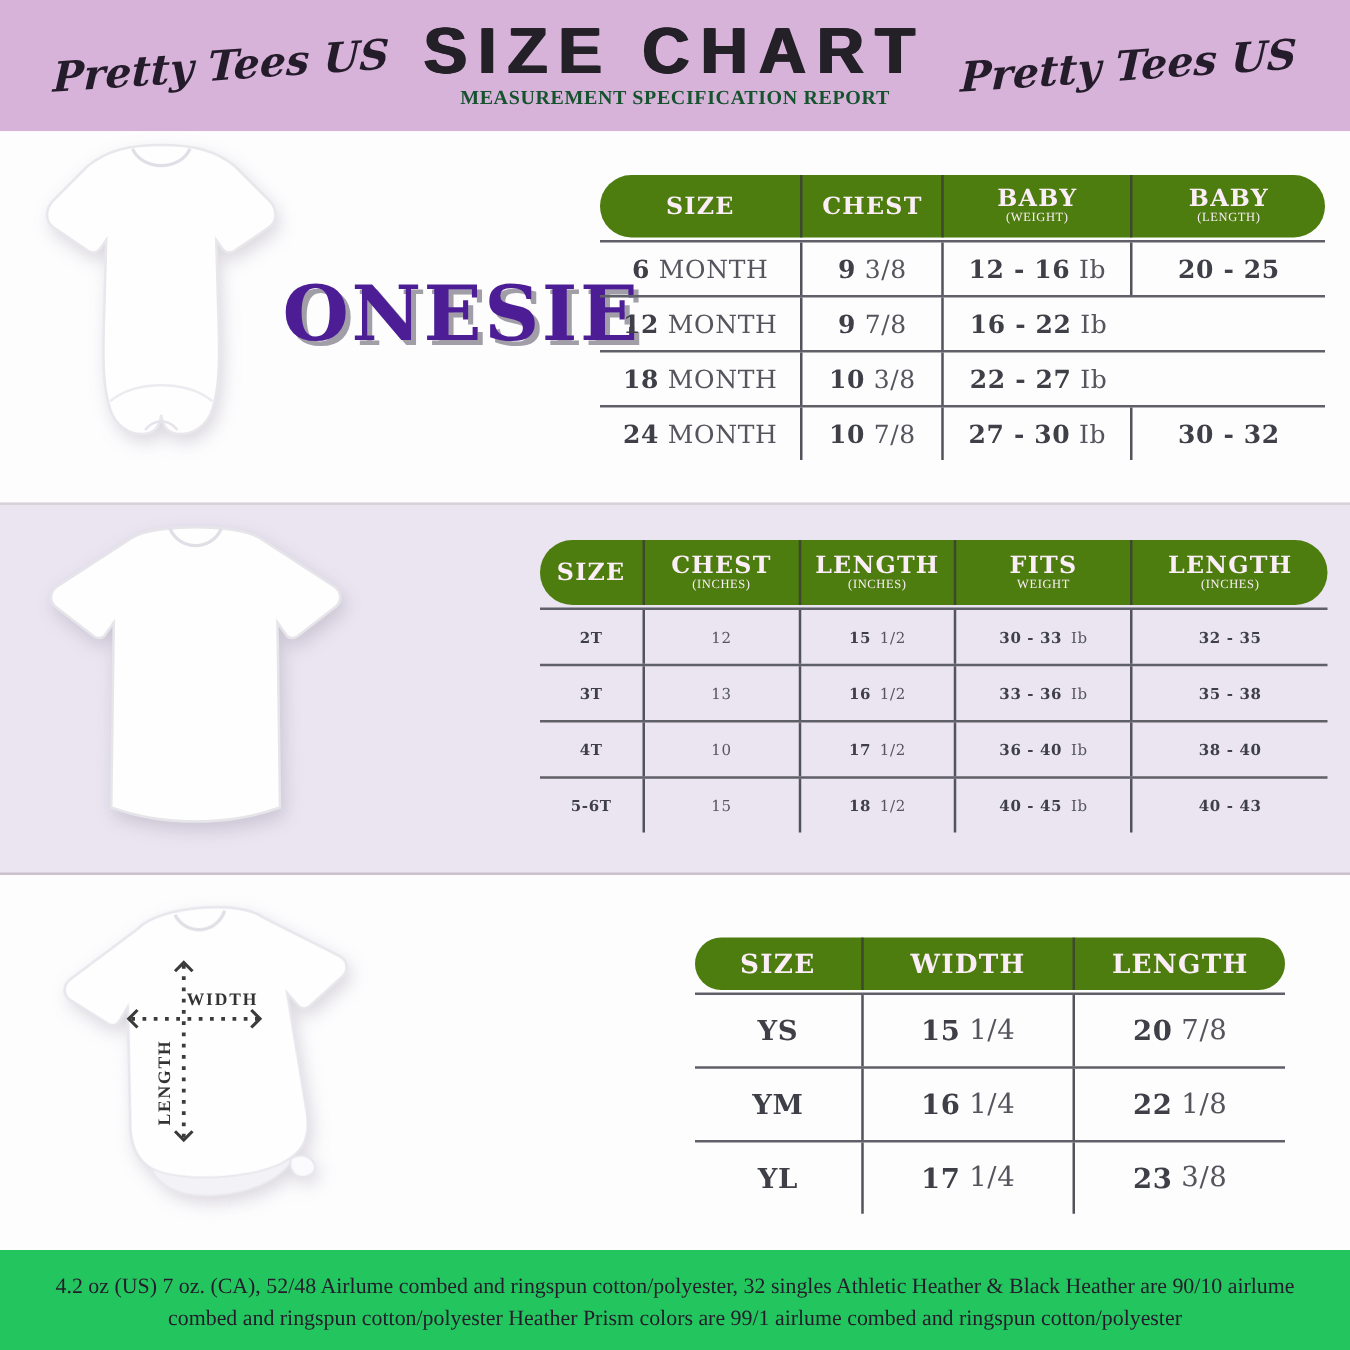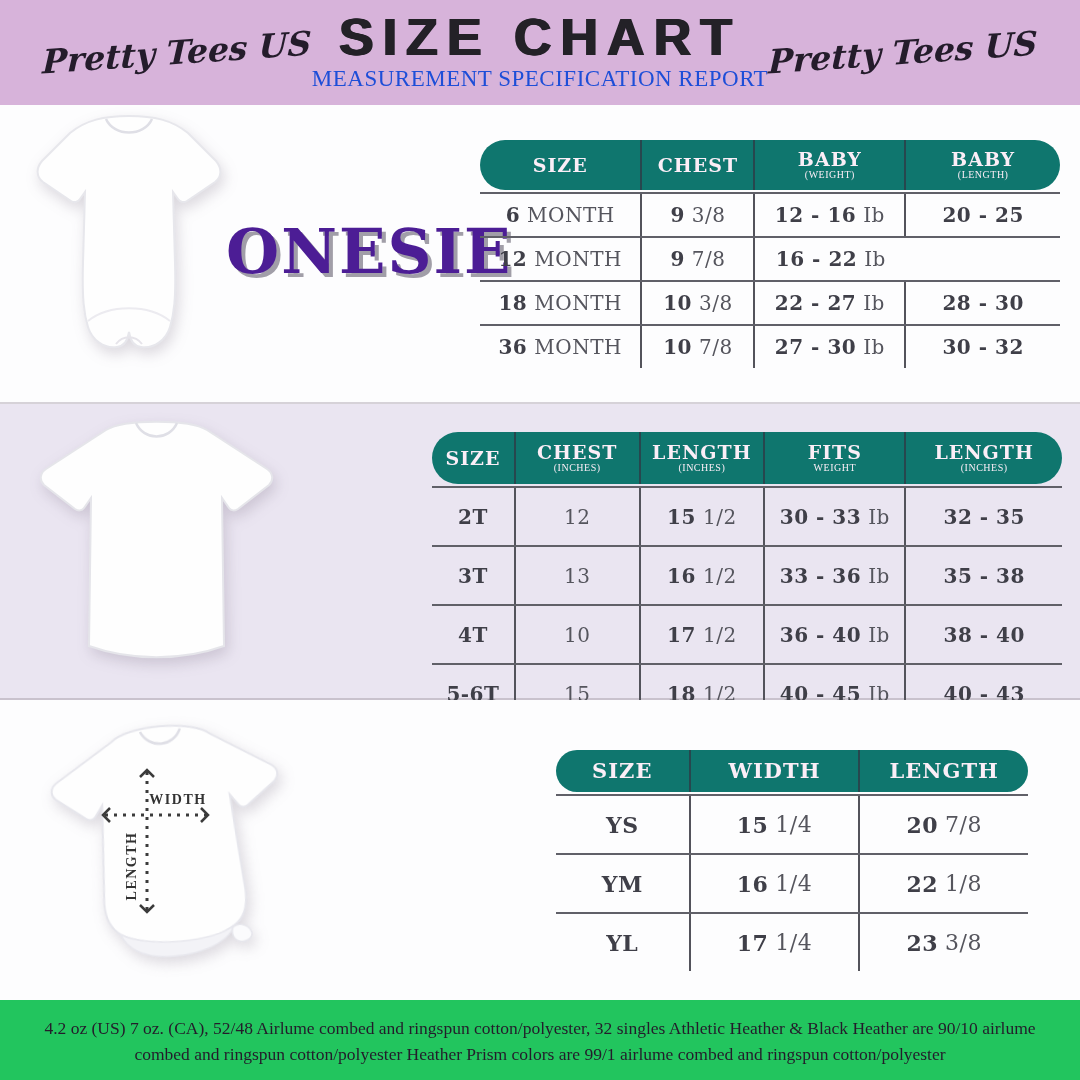--- a/index.html
+++ b/index.html
@@ -8,22 +8,22 @@
 
   
   .banner{position:relative;height:105px;background:#d7b3da;display:flex;align-items:center;
           justify-content:space-between;padding:0 42px;box-sizing:border-box;}
   .brand{font-family:"DejaVu Serif",serif;font-style:italic;font-weight:700;font-size:33px;
          color:#241c2b;white-space:nowrap;transform:rotate(-4deg) skewX(-6deg);letter-spacing:0px;}
   .title-block{text-align:center;margin-top:-2px;}
   .main-title{font-family:"Liberation Sans","DejaVu Sans",sans-serif;font-weight:bold;
               font-size:52px;letter-spacing:9px;color:#232127;line-height:1.0;
               text-shadow:1px 0 0 #232127, -1px 0 0 #232127;}
-  .sub-title{font-family:"Liberation Serif","DejaVu Serif",serif;font-weight:normal;font-size:23px;
-             letter-spacing:0.5px;color:#1d4ed8;margin-top:3px;}
+  .sub-title{font-family:"Liberation Serif","DejaVu Serif",serif;font-weight:bold;font-size:16px;
+             letter-spacing:0.5px;color:#14532d;margin-top:3px;}
 
   
   .sec{position:relative;}
   .sec-onesie{height:297px;background:#fdfdfe;}
   .sec-toddler{height:298px;background:#eae5f1;border-top:2px solid #d6d2d8;border-bottom:2px solid #c9c2cd;box-sizing:border-box;}
   .sec-youth{height:300px;background:#fdfdfe;}
 
   .garment-label{position:absolute;font-family:"DejaVu Serif",serif;font-weight:bold;
                  color:#4c1d95;text-shadow:4px 4px 0 #a19ea8;letter-spacing:2px;line-height:1;}
   .sec-onesie  .garment-label{left:226px;top:116px;font-size:61px;}
@@ -42,38 +42,38 @@
   .table{position:absolute;}
   .t1{left:480px;top:35px;width:580px;}
   .t2{left:432px;top:28px;width:630px;}
   .t3{left:556px;top:50px;width:472px;}
 
   .trow{display:grid;}
   .t1 .trow{grid-template-columns:28% 19.5% 26% 26.5%;}
   .t2 .trow{grid-template-columns:13.3% 19.8% 19.8% 22.4% 24.7%;}
   .t3 .trow{grid-template-columns:28.5% 36% 35.5%;}
 
-  .thead-row{background:#0f766e;border-radius:26px;color:#fbeef7;}
+  .thead-row{background:#4d7c0f;border-radius:26px;color:#fbeef7;}
   .t1 .thead-row{height:50px;}
   .t2 .thead-row{height:52px;}
   .t3 .thead-row{height:42px;border-radius:21px;}
 
   .th{display:flex;flex-direction:column;align-items:center;justify-content:center;
       border-right:2px solid rgba(52,46,62,0.65);}
   .trow > *:last-child{border-right:none !important;}
   .th-main{font-family:"DejaVu Serif",serif;font-weight:bold;font-size:19px;letter-spacing:1px;line-height:1.1;}
   .t3 .th-main{font-size:21px;}
   .th-sub{font-family:"Liberation Serif","DejaVu Serif",serif;font-size:10px;font-weight:normal;line-height:1.05;letter-spacing:0.5px;}
 
   .tbody{border-top:2px solid #606068;margin-top:2px;}
   .data-row + .data-row{border-top:2px solid #606068;}
   .td{display:flex;align-items:center;justify-content:center;gap:7px;
       border-right:2px solid #53535b;color:#4a4a52;letter-spacing:0.5px;}
   .t1 .td{height:42px;font-size:20px;}
-  .t2 .td{height:57px;font-size:20px;}
+  .t2 .td{height:43px;font-size:12px;}
   .t3 .td{height:57px;font-size:22px;align-items:center;}
   .td .b{font-weight:bold;color:#3f3f48;}
   .td .r{font-weight:normal;color:#55555d;}
 
   
   .footer{height:104px;background:#22c55e;box-sizing:border-box;padding:15px 35px 0 35px;}
   .footer p{margin:0 auto;max-width:1015px;text-align:center;
             font-family:"Liberation Serif","DejaVu Serif",serif;font-size:17.5px;
             line-height:1.5;color:#241c2b;}
 </style>
@@ -154,27 +154,24 @@
               <span class="r">MONTH</span>
             </div>
             <div class="td">
               <span class="b">10</span>
               <span class="r">3/8</span>
             </div>
             <div class="td">
               <span class="b">22 - 27</span>
               <span class="r">Ib</span>
             </div>
-            <div class="td">
-              <span class="b">28 - 30</span>
-            </div>
-          </div>
-          <div class="trow data-row">
-            <div class="td">
-              <span class="b">36</span>
+          </div>
+          <div class="trow data-row">
+            <div class="td">
+              <span class="b">24</span>
               <span class="r">MONTH</span>
             </div>
             <div class="td">
               <span class="b">10</span>
               <span class="r">7/8</span>
             </div>
             <div class="td">
               <span class="b">27 - 30</span>
               <span class="r">Ib</span>
             </div>

